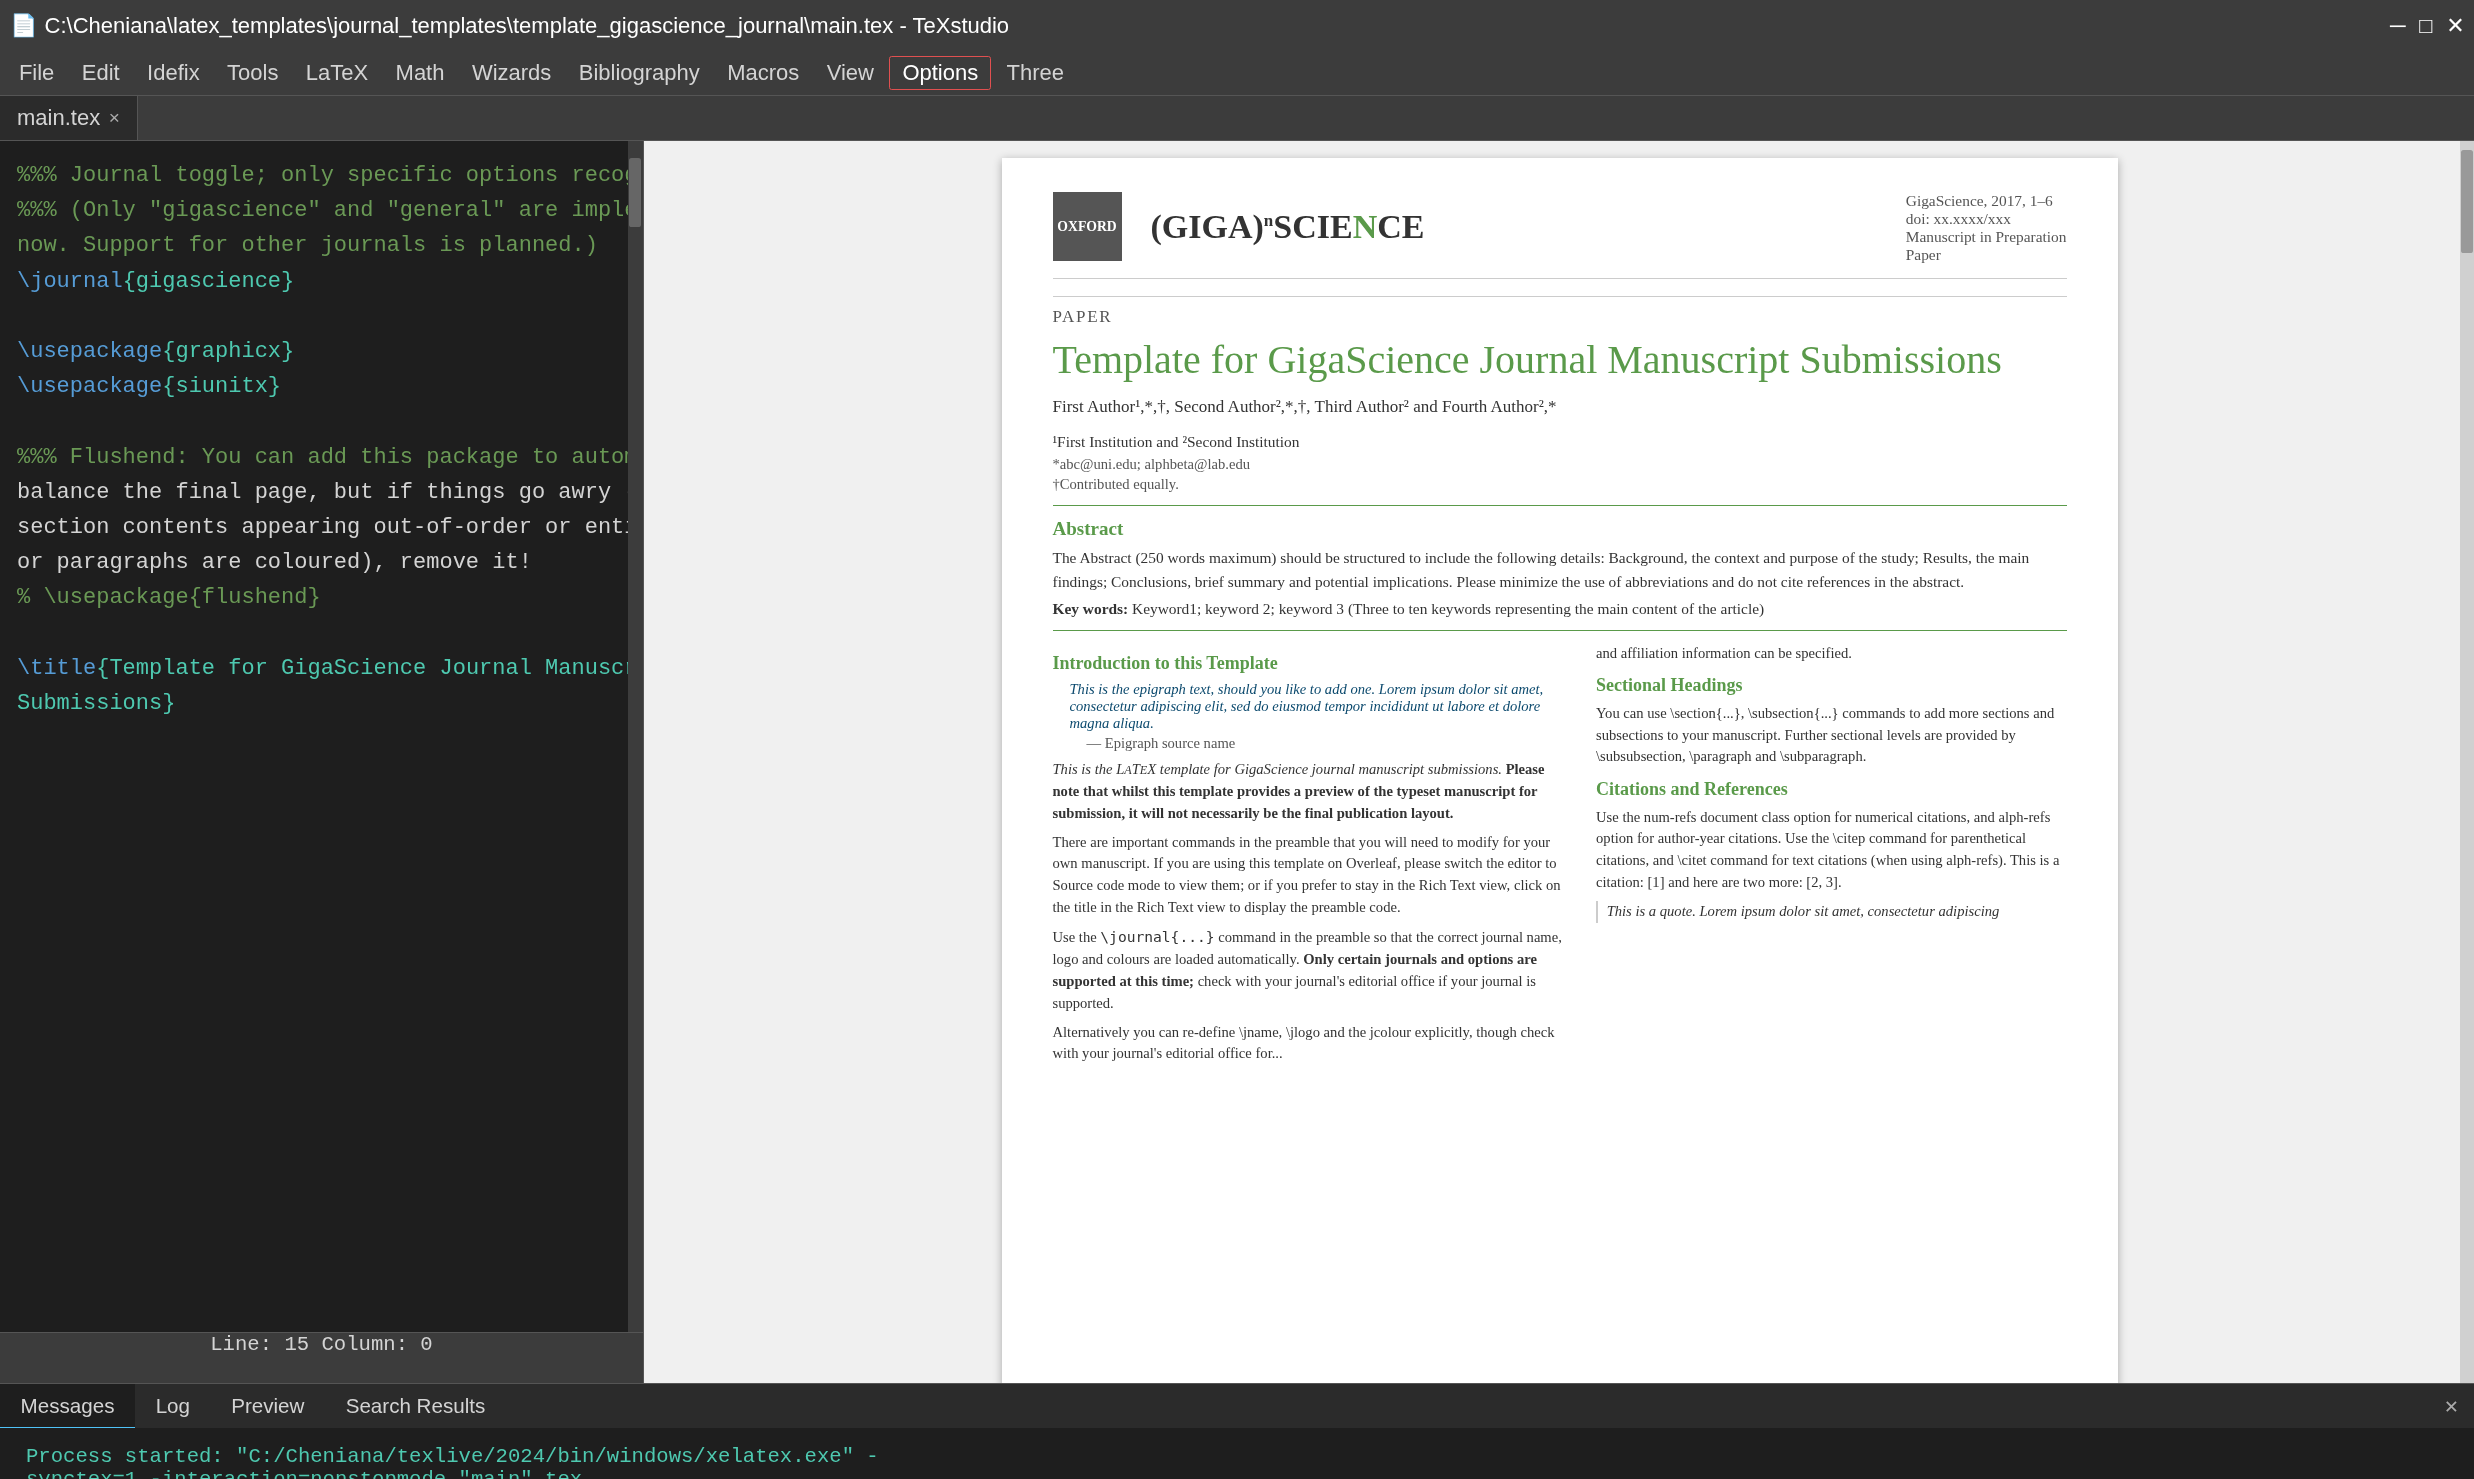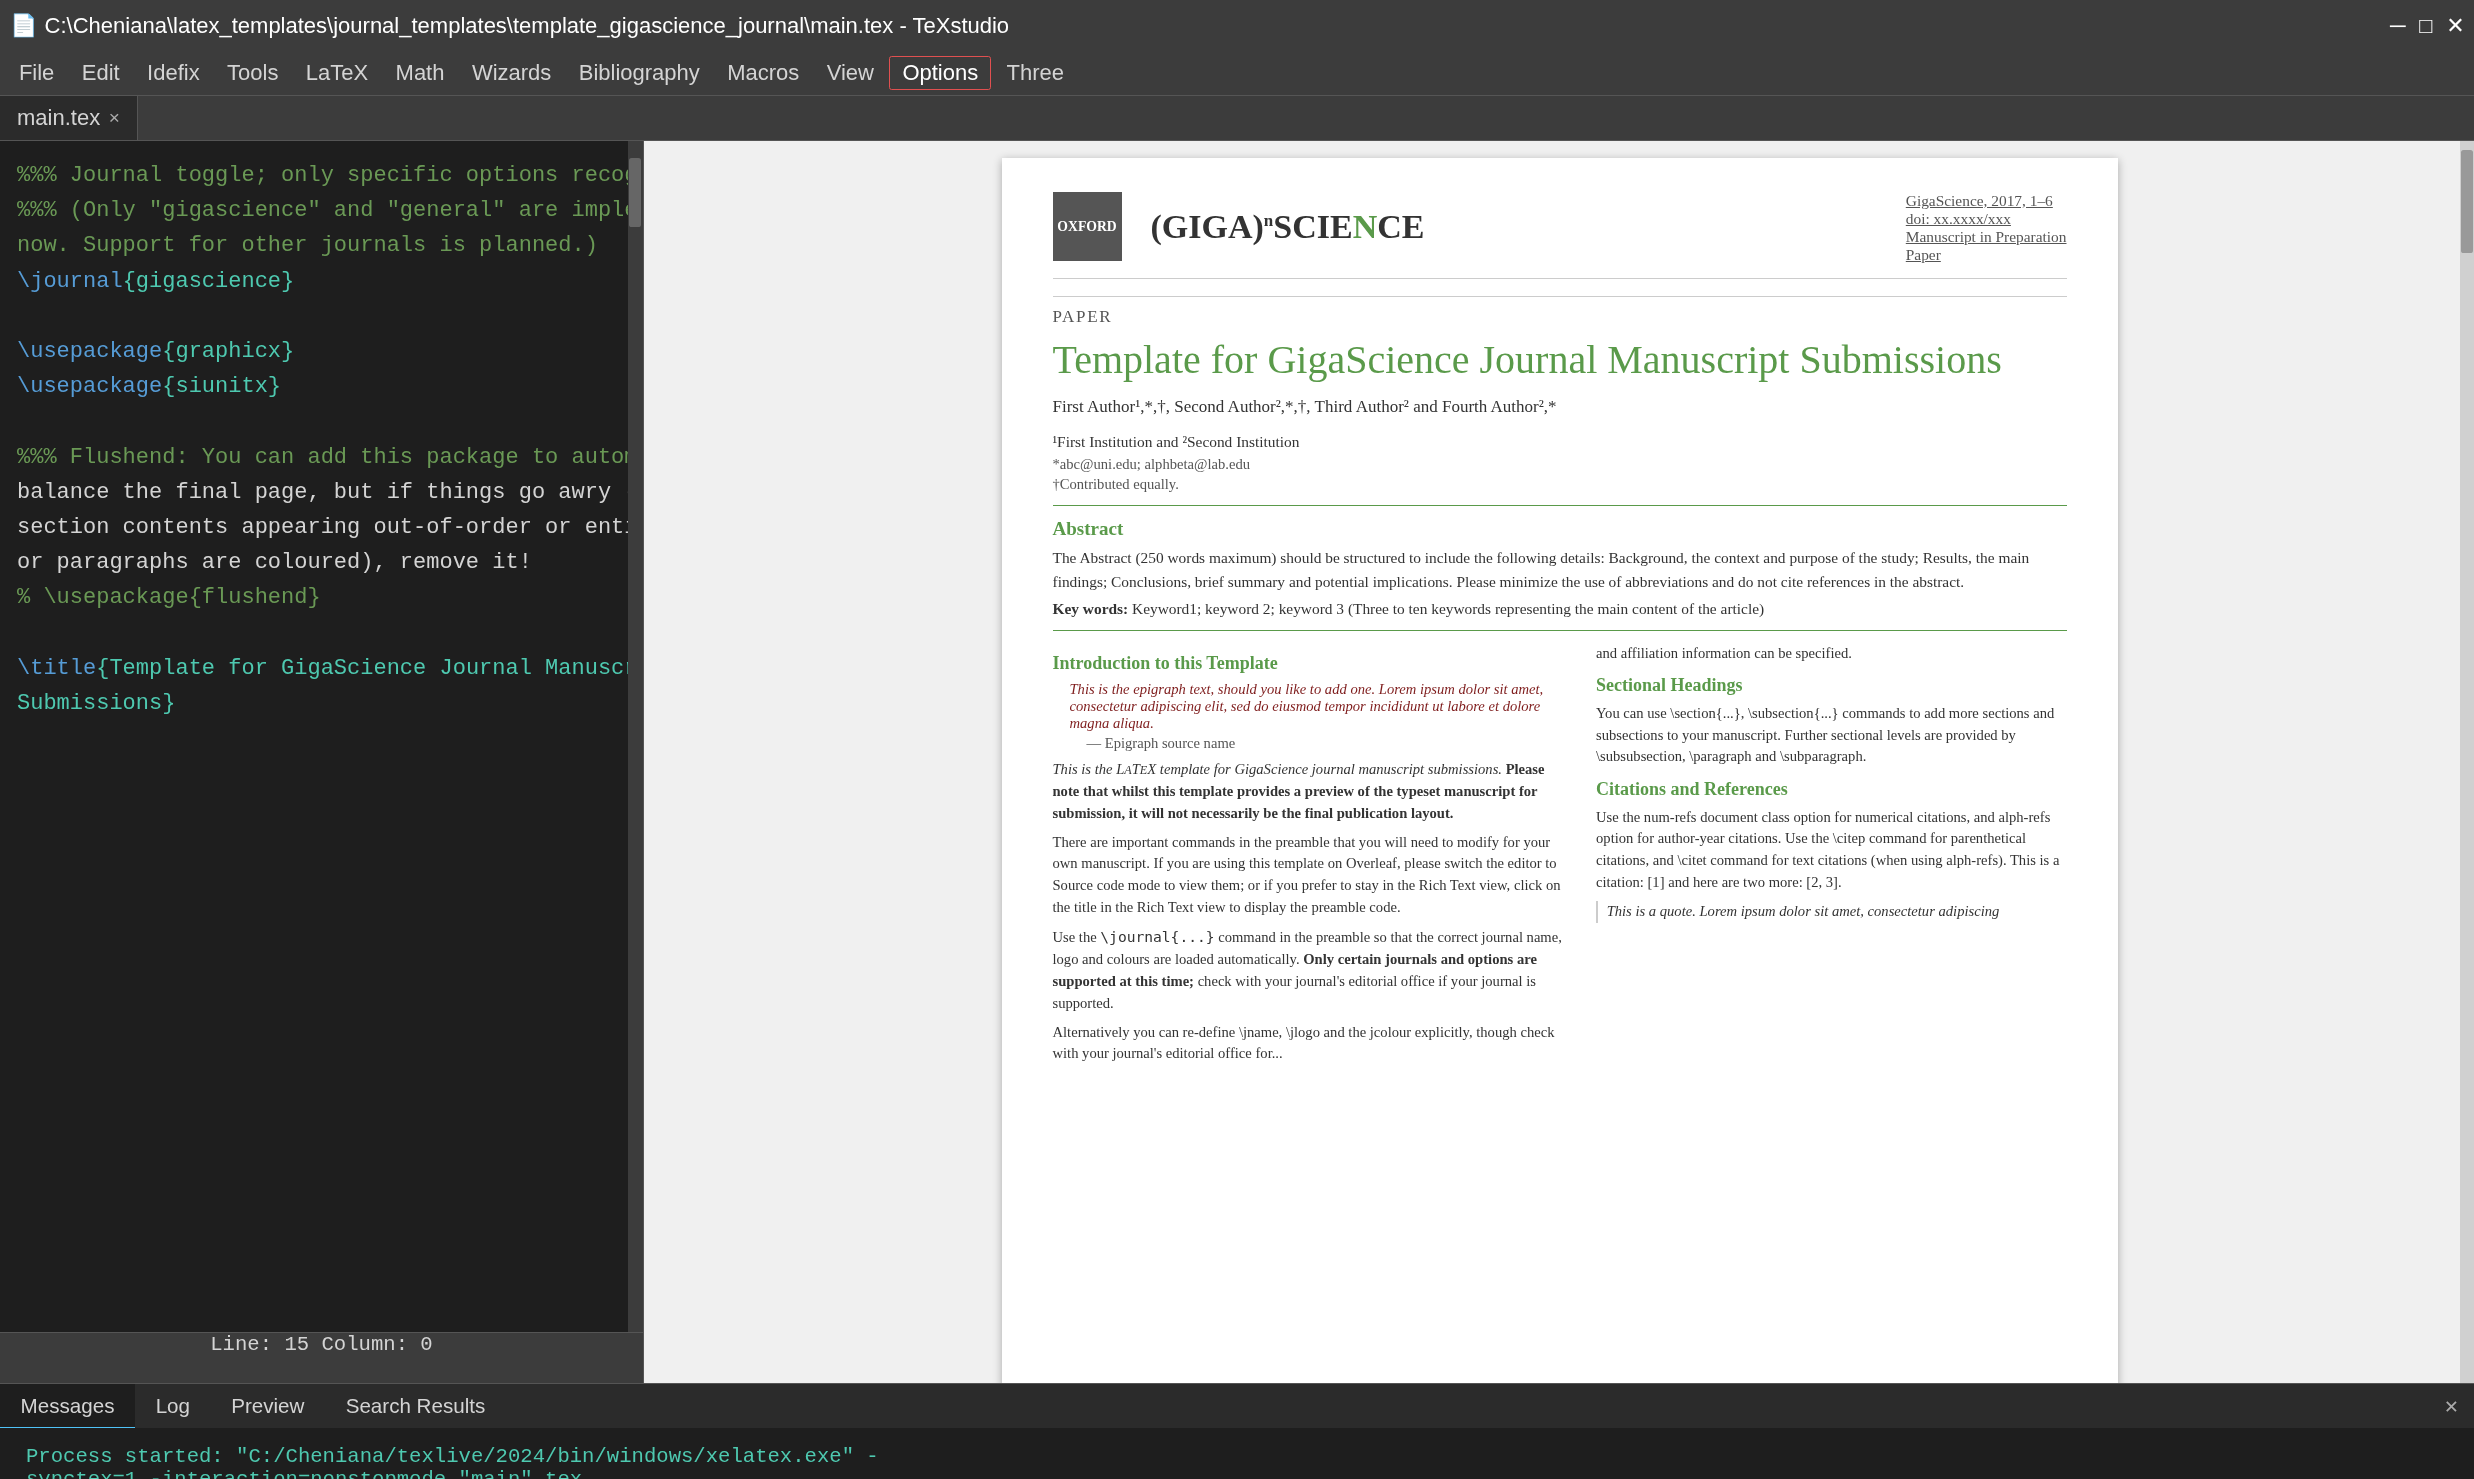--- a/index.html
+++ b/index.html
@@ -212,38 +212,38 @@
     .tex-comment { color: #6a9955; }
     .tex-text { color: #d4d4d4; }
     .log-green { color: #4ec9b0; }
     
     
     .preview-header { display: flex; justify-content: space-between; align-items: flex-start; border-bottom: 0.9px solid #ccc; padding-bottom: 13.7px; margin-bottom: 17px; }
     .preview-logos { display: flex; align-items: center; gap: 29px; }
     .oxford-box { width: 69px; height: 69px; background: #555; display: flex; align-items: center; justify-content: center; color: white; font-size: 13.7px; font-weight: bold; }
     .giga-logo { font-size: 34px; font-weight: bold; color: #333; }
     .giga-logo sup { font-size: 17px; }
-    .journal-info { font-size: 15.4px; color: #555; text-align: left; text-decoration: underline; }
+    .journal-info { font-size: 15.4px; color: #555; text-align: left; }
     .journal-info .doi { color: #555; }
     .section-label { font-size: 17px; color: #555; letter-spacing: 1.7px; text-transform: uppercase; margin-bottom: 6.9px; border-top: 0.9px solid #ccc; padding-top: 10.3px; }
     .article-title { font-size: 40px; color: #5a9a4a; font-weight: normal; margin-bottom: 11px; line-height: 1.3; }
     .authors { font-size: 17px; color: #333; margin-bottom: 10.3px; }
     .affiliations { font-size: 15.4px; color: #333; margin-bottom: 5.1px; margin-top: 16px; }
     .emails { font-size: 14.6px; color: #555; margin-bottom: 2.6px; }
     .contributed { font-size: 14.6px; color: #555; margin-bottom: 10.3px; }
     .divider-green { border-top: 1.7px solid #5a9a4a; margin: 12px 0; }
     .abstract-title { font-size: 19px; color: #5a9a4a; font-weight: bold; margin-bottom: 6.9px; }
     .abstract-text { font-size: 15.4px; color: #333; line-height: 1.5; margin-bottom: 6.9px; }
     .keywords { font-size: 15.4px; color: #333; margin-bottom: 12px; }
     .two-col { display: flex; gap: 26px; margin-top: 8.6px; }
     .col-left { flex: 1.1; }
     .col-right { flex: 1; }
     .section-title { font-size: 18px; color: #5a9a4a; font-weight: bold; margin-bottom: 6.9px; margin-top: 10.3px; }
     .body-text { font-size: 14.6px; color: #333; line-height: 1.5; margin-bottom: 6.9px; }
-    .epigraph { font-style: italic; font-size: 14.6px; color: #7f1d1d; margin-left: 17px; margin-bottom: 3.4px; }
+    .epigraph { font-style: italic; font-size: 14.6px; color: #0c4a6e; margin-left: 17px; margin-bottom: 3.4px; }
     .epigraph-source { font-size: 14.6px; color: #555; margin-left: 34px; margin-bottom: 6.9px; }
     .bold-text { font-weight: bold; }
   </style>
 </head>
 <body>
 
 <div id="title-bar">
   <div id="title-bar-left">
     <span>📄</span>
     <span>C:\Cheniana\latex_templates\journal_templates\template_gigascience_journal\main.tex - TeXstudio</span>

